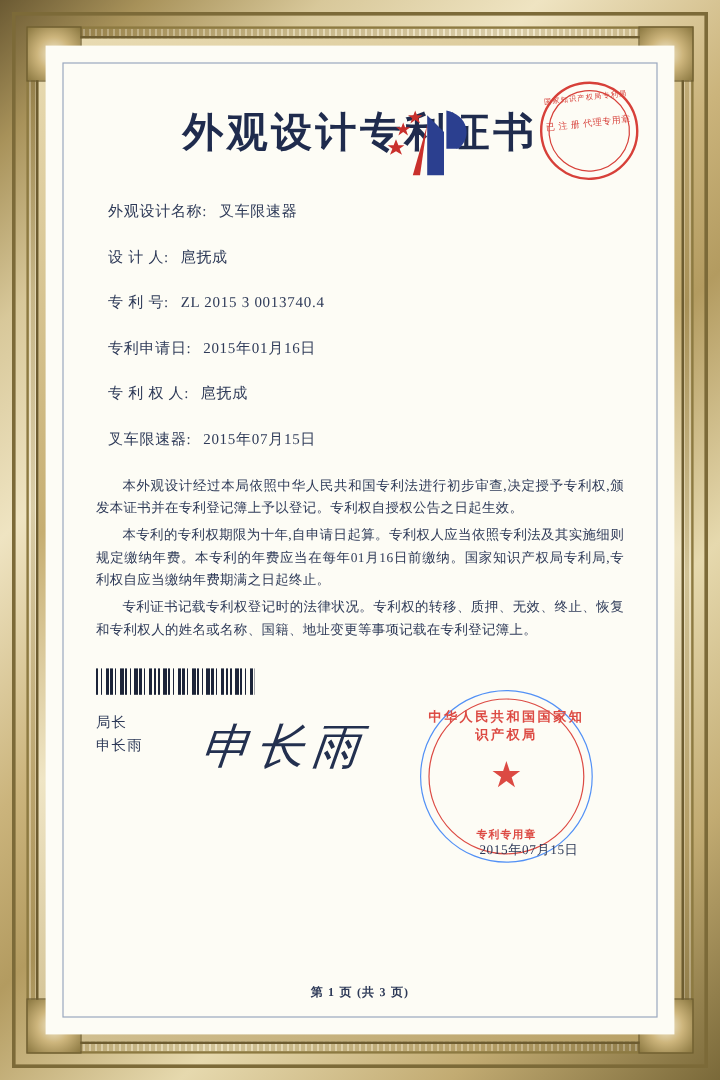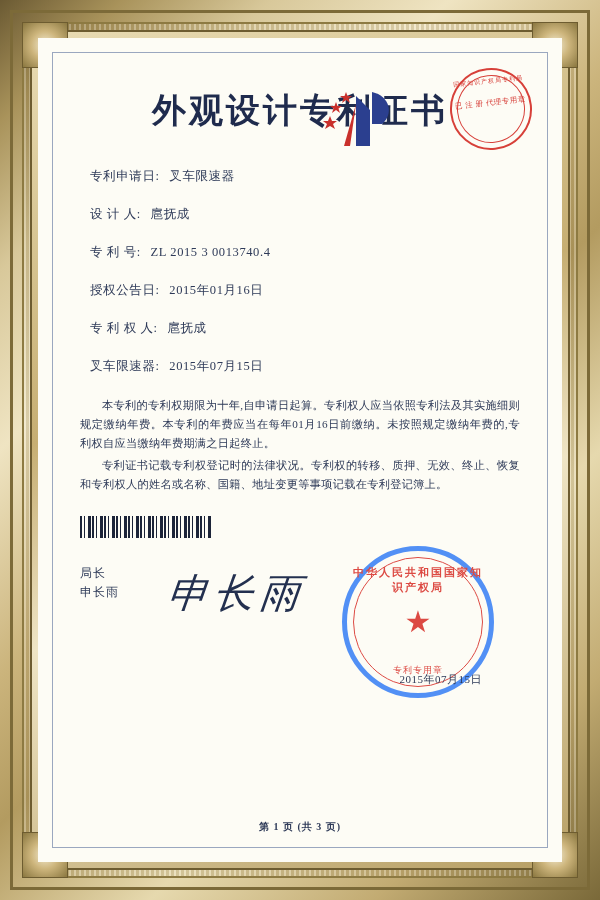--- a/index.html
+++ b/index.html
@@ -198,21 +198,21 @@
         #fdfcf5 2px, #fdfcf5 4px,
         #1c2438 4px, #1c2438 5px,
         #fdfcf5 5px, #fdfcf5 8px,
         #1c2438 8px, #1c2438 11px,
         #fdfcf5 11px, #fdfcf5 12px);
   }
 
   
   .sign-area {
     position: relative;
-    margin-top: 26px;
+    margin-top: 14px;
     height: 90px;
   }
   .sign-label {
     font-size: 12px;
     line-height: 19px;
     color: #2e3a58;
     letter-spacing: 1px;
   }
   .handwriting {
     position: absolute;
@@ -227,21 +227,21 @@
   }
 
   
   .seal-main {
     position: absolute;
     right: 26px;
     top: -18px;
     width: 142px;
     height: 142px;
     border-radius: 50%;
-    border: 5px solid #3b82f6;
+    border: 1px solid #3b82f6;
     color: #d8322b;
     opacity: 0.88;
   }
   .seal-main .ring2 {
     position: absolute;
     left: 6px; top: 6px; right: 6px; bottom: 6px;
     border: 1px solid #d8322b;
     border-radius: 50%;
   }
   .seal-main .star {
@@ -261,20 +261,21 @@
     font-weight: bold;
     letter-spacing: 2px;
   }
   .seal-main .seal-bottom-text {
     position: absolute;
     width: 100%;
     bottom: 16px;
     text-align: center;
     font-size: 9px;
     letter-spacing: 1px;
+    font-weight: bold;
   }
   .seal-date {
     position: absolute;
     right: 38px;
     top: 108px;
     font-size: 11px;
     color: #2e3a58;
     letter-spacing: 0.5px;
   }
 
@@ -325,47 +326,48 @@
         <div class="arc-text">国家知识产权局专利局</div>
         <div class="mid-text">已 注 册
 代理专用章</div>
       </div>
 
 
       <div class="title">外观设计专利证书</div>
 
       <div class="fields">
         <div class="field-row">
-          <span class="field-label">专利申请日:</span>
+          <span class="field-label">外观设计名称:</span>
           <span class="field-value">叉车限速器</span>
         </div>
         <div class="field-row">
           <span class="field-label">设 计 人:</span>
           <span class="field-value">扈抚成</span>
         </div>
         <div class="field-row">
           <span class="field-label">专 利 号:</span>
           <span class="field-value">ZL 2015 3 0013740.4</span>
         </div>
         <div class="field-row">
-          <span class="field-label">授权公告日:</span>
+          <span class="field-label">专利申请日:</span>
           <span class="field-value">2015年01月16日</span>
         </div>
         <div class="field-row">
           <span class="field-label">专 利 权 人:</span>
           <span class="field-value">扈抚成</span>
         </div>
         <div class="field-row">
           <span class="field-label">叉车限速器:</span>
           <span class="field-value">2015年07月15日</span>
         </div>
       </div>
 
       <div class="body-text">
-        <p>本专利的专利权期限为十年,自申请日起算。专利权人应当依照专利法及其实施细则规定缴纳年费。本专利的年费应当在每年01月16日前缴纳。未按照规定缴纳年费的,专利权自应当缴纳年费期满之日起终止。</p>
+        <p>本外观设计经过本局依照中华人民共和国专利法进行初步审查,决定授予专利权,颁发本证书并在专利登记簿上予以登记。专利权自授权公告之日起生效。</p>
+        <p>本专利的专利权期限为十年,自申请日起算。专利权人应当依照专利法及其实施细则规定缴纳年费。本专利的年费应当在每年01月16日前缴纳。国家知识产权局专利局,专利权自应当缴纳年费期满之日起终止。</p>
         <p>专利证书记载专利权登记时的法律状况。专利权的转移、质押、无效、终止、恢复和专利权人的姓名或名称、国籍、地址变更等事项记载在专利登记簿上。</p>
       </div>
 
       <div class="barcode"></div>
 
       <div class="sign-area">
         <div class="sign-label">局长</div>
         <div class="sign-label">申长雨</div>
         <div class="handwriting">申长雨</div>
 

